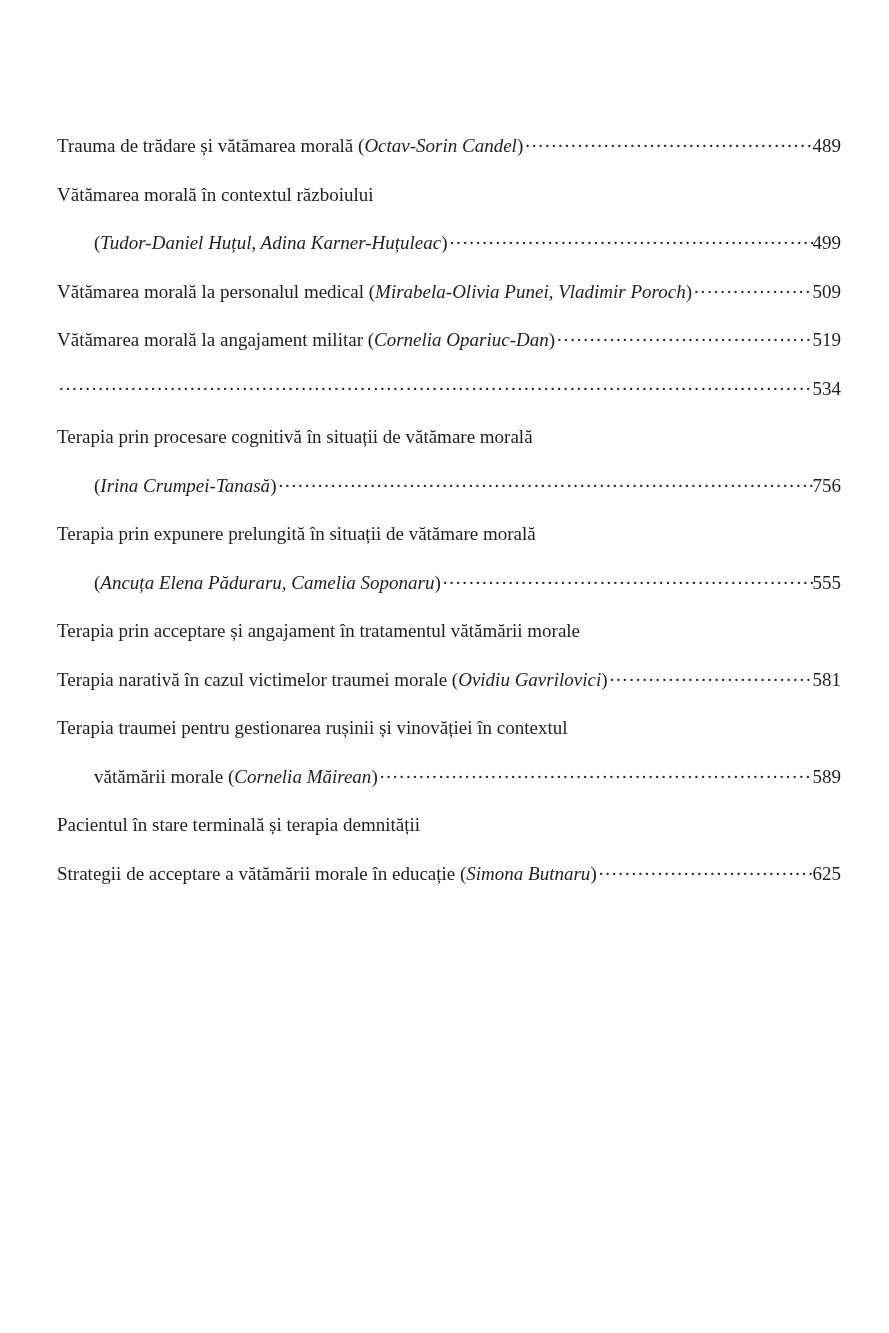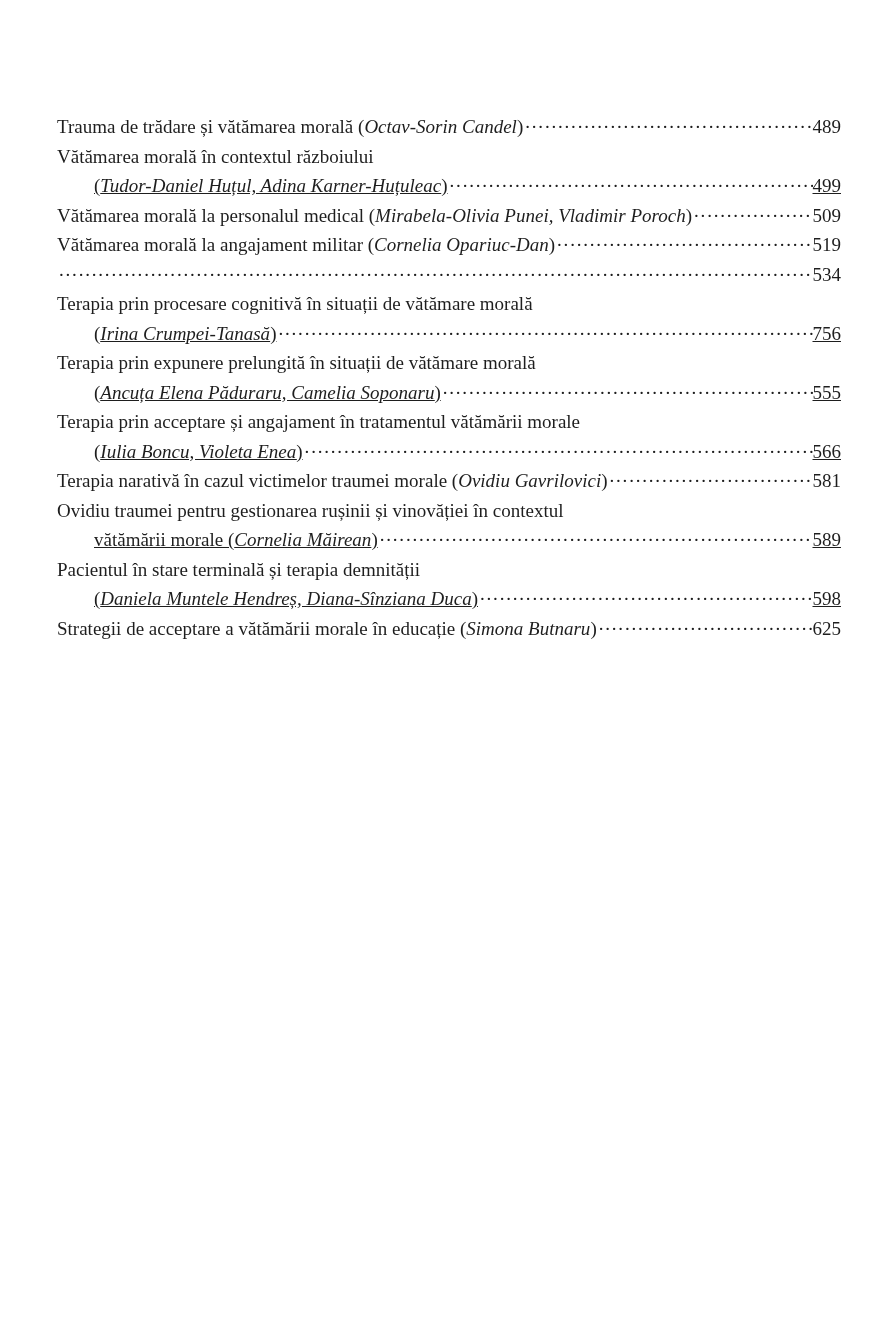--- a/index.html
+++ b/index.html
@@ -27,24 +27,24 @@
     left: 57px;
     width: 784px;
     font-size: 19px;
     line-height: 29.5px;
   }
   .toc-entry { margin: 0; }
   .toc-line {
     display: flex;
     align-items: flex-end;
     white-space: nowrap;
+    margin-top: 19px;
   }
   .toc-line.indent {
     padding-left: 37px;
-    text-decoration: underline;
   }
   .toc-text { flex: 0 0 auto; }
   .toc-text em {
     font-style: italic;
     font-weight: normal;
   }
   .leader {
     flex: 1 1 auto;
     overflow: hidden;
     min-width: 6px;
@@ -124,51 +124,41 @@
         <div class="toc-line indent">
           <span class="toc-text"><span>(</span><em>Ancuța Elena Păduraru, Camelia Soponaru</em><span>)</span></span>
           <span class="leader"></span>
           <span class="pagenum">555</span>
         </div>
       </div>
       <div class="toc-entry">
         <div class="toc-line">
           <span class="toc-text"><span>Terapia prin acceptare și angajament în tratamentul vătămării morale</span></span>
         </div>
-        <div class="toc-line indent">
-          <span class="toc-text"><span>(</span><em>Iulia Boncu, Violeta Enea</em><span>)</span></span>
-          <span class="leader"></span>
-          <span class="pagenum">566</span>
-        </div>
       </div>
       <div class="toc-entry">
         <div class="toc-line">
           <span class="toc-text"><span>Terapia narativă în cazul victimelor traumei morale (</span><em>Ovidiu Gavrilovici</em><span>)</span></span>
           <span class="leader"></span>
           <span class="pagenum">581</span>
         </div>
       </div>
       <div class="toc-entry">
         <div class="toc-line">
-          <span class="toc-text"><span>Ovidiu traumei pentru gestionarea rușinii și vinovăției în contextul</span></span>
+          <span class="toc-text"><span>Terapia traumei pentru gestionarea rușinii și vinovăției în contextul</span></span>
         </div>
         <div class="toc-line indent">
           <span class="toc-text"><span>vătămării morale (</span><em>Cornelia Măirean</em><span>)</span></span>
           <span class="leader"></span>
           <span class="pagenum">589</span>
         </div>
       </div>
       <div class="toc-entry">
         <div class="toc-line">
           <span class="toc-text"><span>Pacientul în stare terminală și terapia demnității</span></span>
-        </div>
-        <div class="toc-line indent">
-          <span class="toc-text"><span>(</span><em>Daniela Muntele Hendreș, Diana-Sînziana Duca</em><span>)</span></span>
-          <span class="leader"></span>
-          <span class="pagenum">598</span>
         </div>
       </div>
       <div class="toc-entry">
         <div class="toc-line">
           <span class="toc-text"><span>Strategii de acceptare a vătămării morale în educație (</span><em>Simona Butnaru</em><span>) </span></span>
           <span class="leader"></span>
           <span class="pagenum">625</span>
         </div>
       </div>
     </section>

